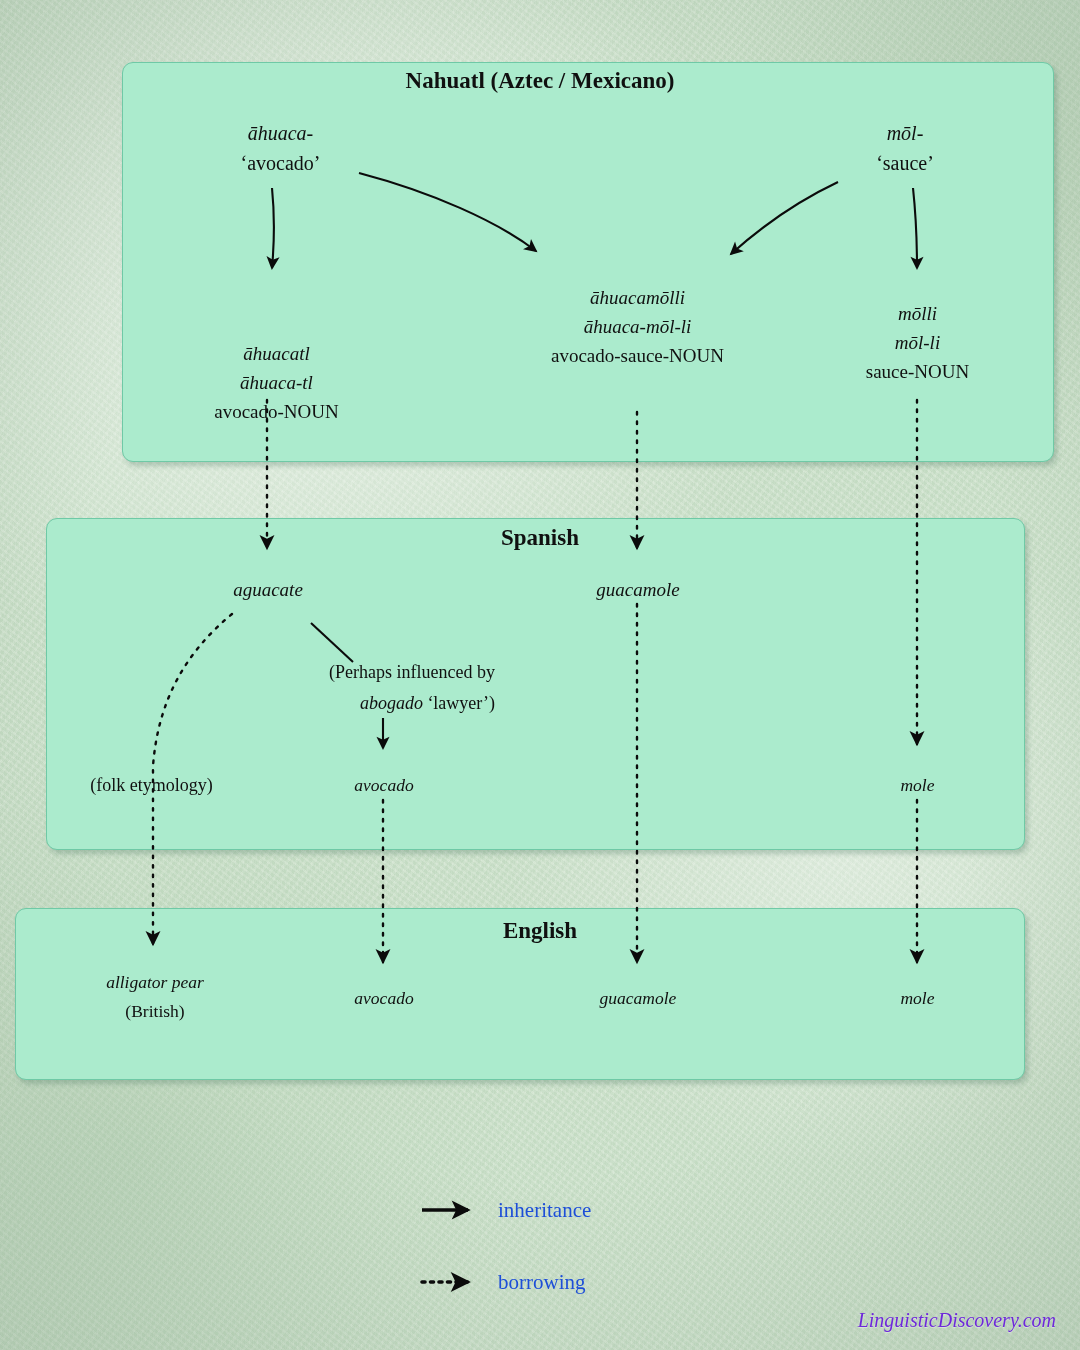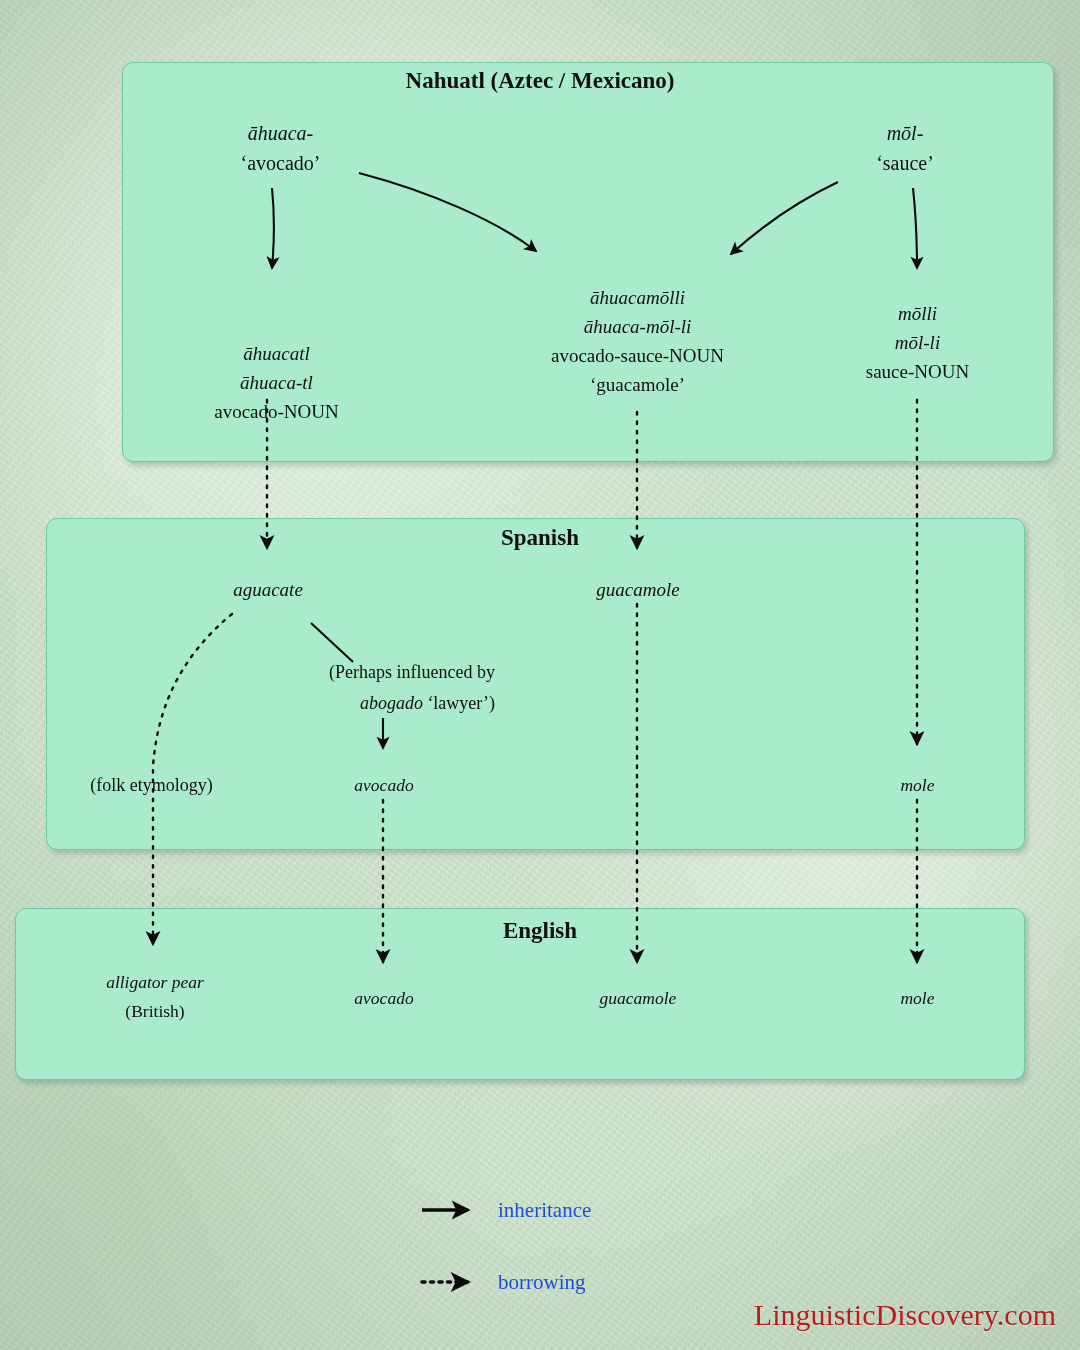--- a/index.html
+++ b/index.html
@@ -100,22 +100,23 @@
   
   #legend{ position:absolute; left:420px; top:1188px; z-index:5; }
   .legend-row{ display:flex; align-items:center; height:44px; }
   .legend-row + .legend-row{ margin-top:28px;text-align:center; }
   .legend-icon{ width:66px; height:20px; flex:0 0 66px; }
   .legend-label{ font-size:21px; color:#1d4ed8; margin-left:12px; white-space:nowrap; }
 
   
   #watermark{
     position:absolute; right:24px; bottom:18px; z-index:6;
-    font-size:30px; color:#b91c1c; white-space:nowrap;
+    font-size:20px; color:#6d28d9; white-space:nowrap;
     text-shadow:0 1px 1px rgba(255,255,255,.45);
+    font-style:italic;
   }
 </style>
 </head>
 <body>
 
 <div id="bg"></div>
 
 <div class="lang-box" id="box-nahuatl"></div>
 <div class="lang-box" id="box-spanish"></div>
 <div class="lang-box" id="box-english"></div>
@@ -170,21 +171,20 @@
 <div class="node" id="n-ahuacatl">
   <span class="ln it sz19">āhuacatl</span>
   <span class="ln it sz19">āhuaca-tl</span>
   <span class="ln sz19">avocado-NOUN</span>
 </div>
 
 <div class="node" id="n-ahuacamolli">
   <span class="ln it sz19">āhuacamōlli</span>
   <span class="ln it sz19">āhuaca-mōl-li</span>
   <span class="ln sz19">avocado-sauce-NOUN</span>
-  <span class="ln sz19">‘guacamole’</span>
 </div>
 
 <div class="node" id="n-molli">
   <span class="ln it sz19">mōlli</span>
   <span class="ln it sz19">mōl-li</span>
   <span class="ln sz19">sauce-NOUN</span>
 </div>
 
 <div class="node" id="s-aguacate">
   <span class="ln it sz19">aguacate</span>

